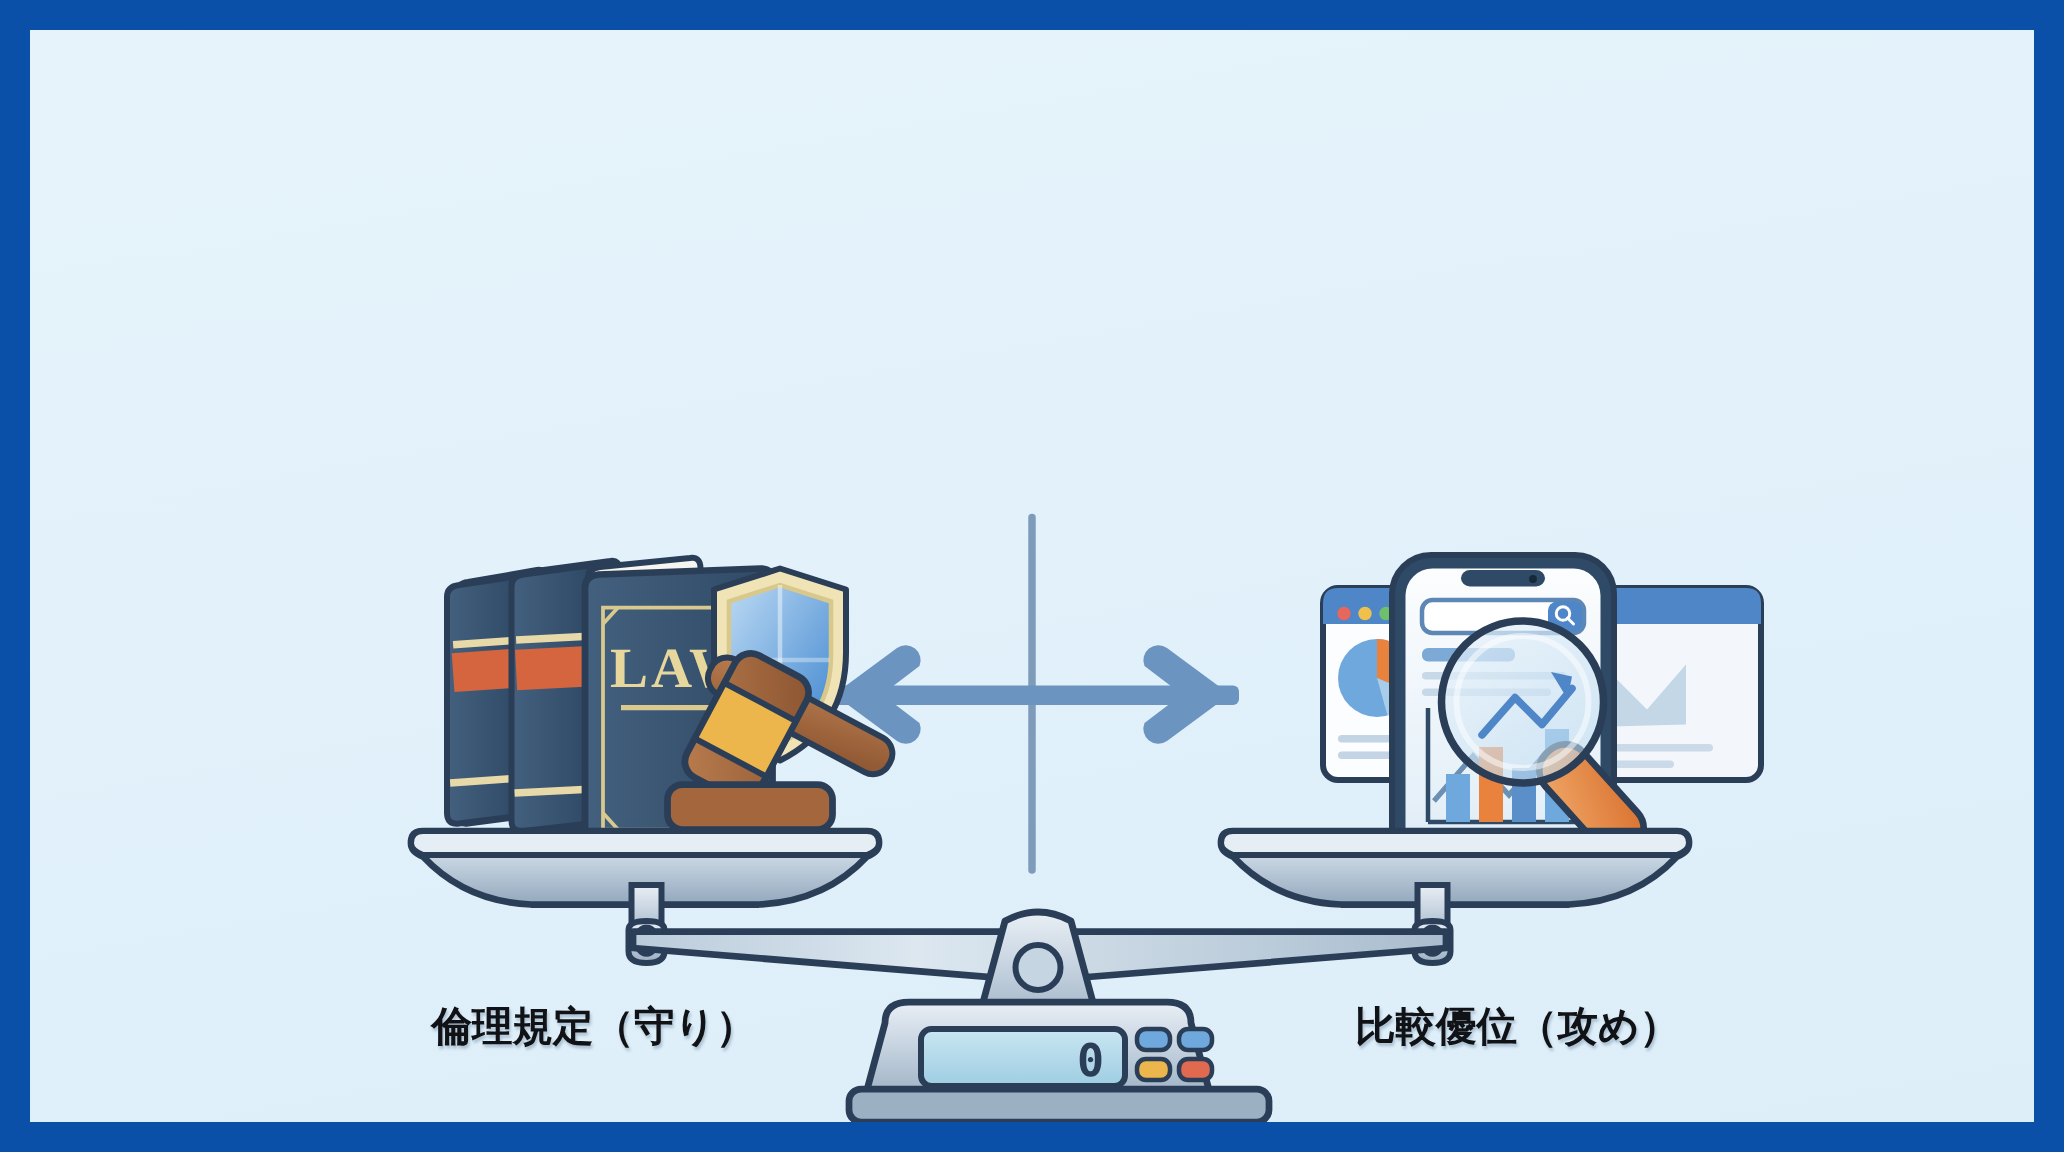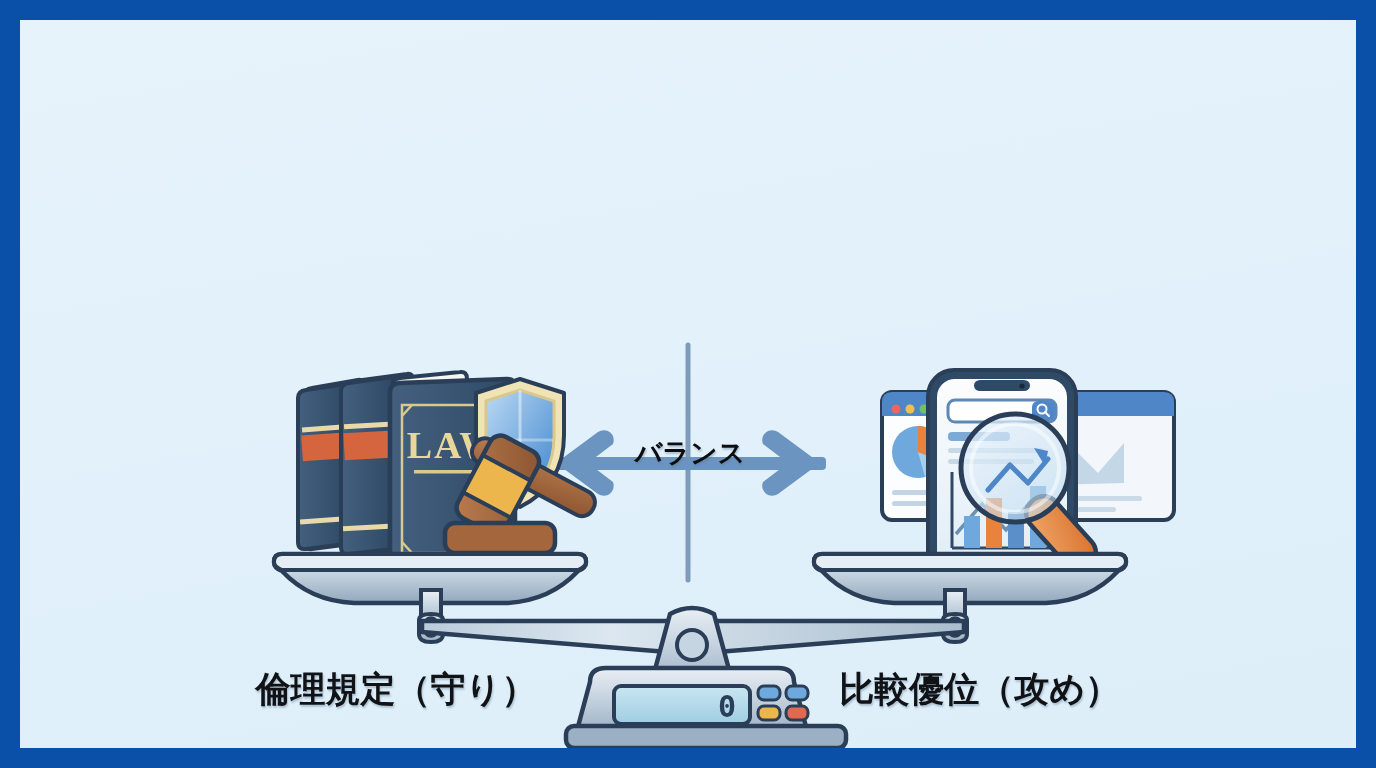--- a/index.html
+++ b/index.html
@@ -30,21 +30,21 @@
   .tline { display:block; white-space:nowrap; }
   #tline1 { font-size:50px; }
   #tline2 { font-size:50px; }
 
   
   #scale { position:absolute; left:0; top:0; width:1336px; height:728px; }
 
   
   .foot-label {
     position:absolute; top:646px;
-    font-size:35px; font-weight:bold; color:#101215;
+    font-size:27px; font-weight:bold; color:#101215;
     text-shadow:1px 2px 2px rgba(90,120,150,0.40);
     white-space:nowrap;
   }
   #label-left  { left:226px; width:300px; text-align:center; }
   #label-right { left:800px; width:300px; text-align:right; }
 
   #balance-label {
     position:absolute; left:545px; top:415px; width:250px;
     text-align:center; font-size:27px; font-weight:bold; color:#0C0D10;
     text-shadow:1px 2px 2px rgba(90,120,150,0.40);
@@ -260,18 +260,17 @@
 
         <g>
           <rect x="738" y="666" width="22" height="14" rx="6" fill="#6FA8DC" stroke="#2B3E57" stroke-width="3"></rect>
           <rect x="766" y="666" width="22" height="14" rx="6" fill="#6FA8DC" stroke="#2B3E57" stroke-width="3"></rect>
           <rect x="738" y="686" width="22" height="14" rx="6" fill="#EDB64C" stroke="#2B3E57" stroke-width="3"></rect>
           <rect x="766" y="686" width="22" height="14" rx="6" fill="#E06A50" stroke="#2B3E57" stroke-width="3"></rect>
         </g>
       </g>
     </svg>
 
-    <div id="balance-label">バランス</div>
     <div class="foot-label" id="label-left">倫理規定（守り）</div>
     <div class="foot-label" id="label-right">比較優位（攻め）</div>
 
   </div>
 </div>
 
 </body></html>

